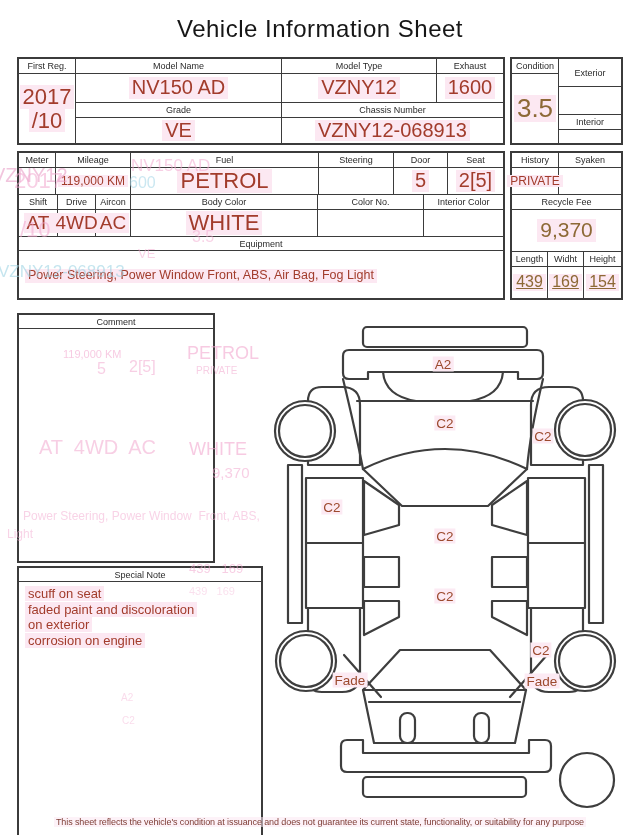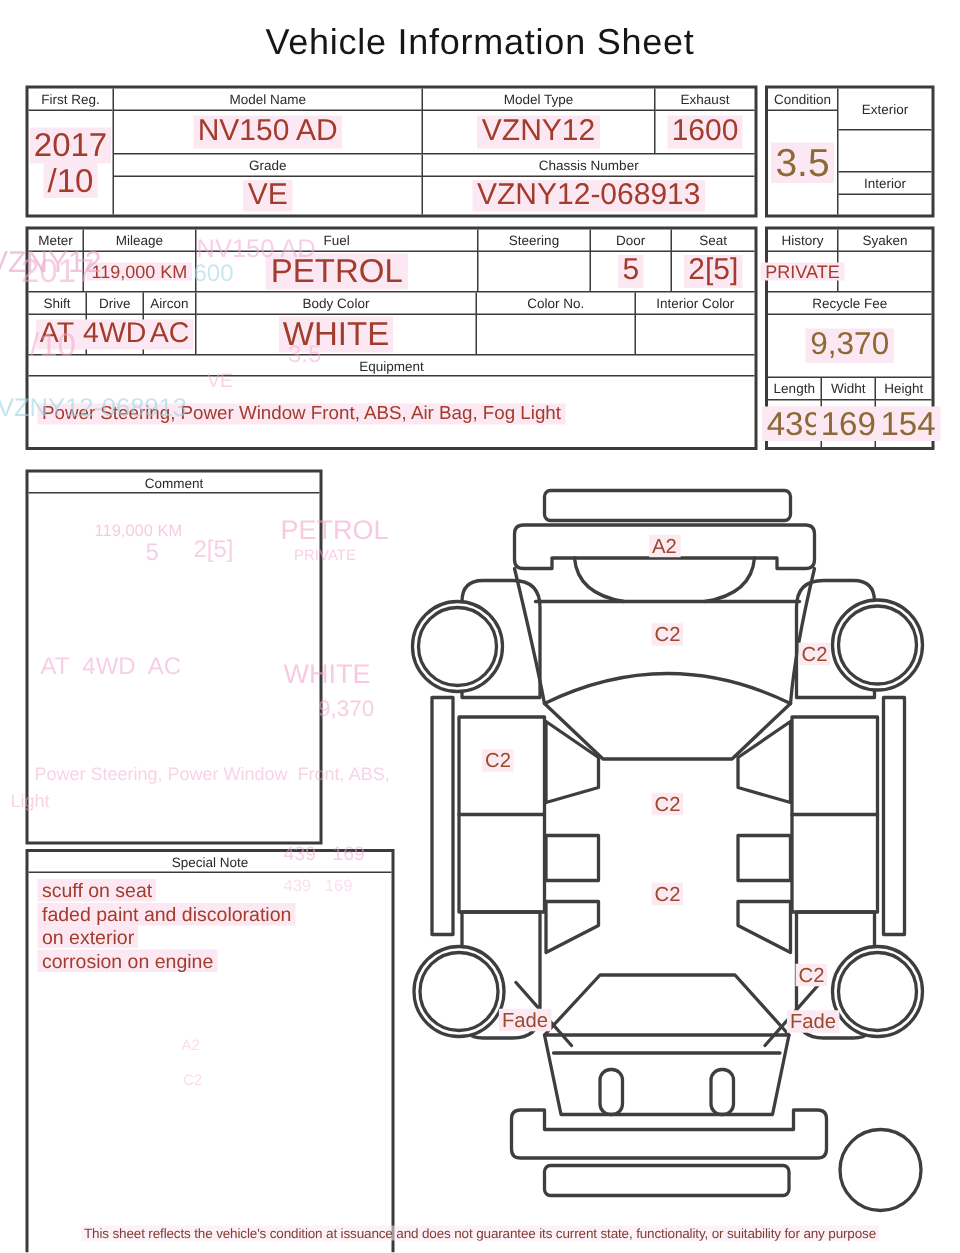--- a/index.html
+++ b/index.html
@@ -26,21 +26,21 @@
   .notes{padding:4px 0 0 6px;}
   .note-line{font-size:13px;line-height:15.5px;color:#a23c2c;}
   .diagram{position:absolute;left:268px;top:313px;width:372px;height:500px;}
   .diag-label{position:absolute;transform:translate(-50%,-50%);font-size:13.5px;
               color:#9c4a2e;background:#fceaf3;padding:0 2px;white-space:nowrap;z-index:5;}
   .ghost{position:absolute;white-space:pre;z-index:9;pointer-events:none;line-height:1;}
   .footer{position:absolute;left:0;top:817px;width:640px;text-align:center;
           font-size:9px;letter-spacing:-.1px;color:#7e3d35;}
   .footer span{background:rgba(252,231,243,.55);padding:0 2px;}
   .fs12{font-size:12px;} .fs19{font-size:19px;} .fs20{font-size:20px;}
-  .fs21{font-size:21px;} .fs22{font-size:22px;} .fs26{font-size:26px;} .fs18{font-size:22px;}
+  .fs21{font-size:21px;} .fs22{font-size:22px;} .fs26{font-size:26px;} .fs18{font-size:16px;text-decoration:underline;}
 </style>
 </head>
 <body>
 
 <div class="page">
 
   <div class="title">Vehicle Information Sheet</div>
 
   <div class="box rowflex" style="left:17px;top:57px;width:488px;height:88px;flex-direction:row;">
     <div class="colflex br" style="width:57px;text-align:center;">
@@ -305,21 +305,21 @@
       <span class="ghost" style="left: 63px; top: 349px; font-size: 11px; color: rgb(242, 168, 207); opacity: 0.6;">119,000 KM</span>
 
       <span class="ghost" style="left: 187px; top: 344px; font-size: 18px; color: rgb(242, 168, 207); opacity: 0.6;">PETROL</span>
 
       <span class="ghost" style="left: 97px; top: 361px; font-size: 16px; color: rgb(242, 168, 207); opacity: 0.55;">5</span>
 
       <span class="ghost" style="left: 129px; top: 359px; font-size: 16px; color: rgb(242, 168, 207); opacity: 0.55;">2[5]</span>
 
       <span class="ghost" style="left: 196px; top: 366px; font-size: 10px; color: rgb(242, 168, 207); opacity: 0.55;">PRIVATE</span>
 
-      <span class="ghost" style="left: 27px; top: 437px; font-size: 16px; color: rgb(242, 168, 207); opacity: 0.55;">AT  4WD  AC</span>
+      <span class="ghost" style="left: 39px; top: 437px; font-size: 20px; color: rgb(242, 168, 207); opacity: 0.55;">AT  4WD  AC</span>
 
       <span class="ghost" style="left: 189px; top: 440px; font-size: 18px; color: rgb(242, 168, 207); opacity: 0.6;">WHITE</span>
 
       <span class="ghost" style="left: 212px; top: 465px; font-size: 15px; color: rgb(242, 168, 207); opacity: 0.55;">9,370</span>
 
       <span class="ghost" style="left: 23px; top: 510px; font-size: 12px; color: rgb(242, 168, 207); opacity: 0.5;">Power Steering, Power Window  Front, ABS,</span>
 
       <span class="ghost" style="left: 7px; top: 528px; font-size: 12px; color: rgb(242, 168, 207); opacity: 0.5;">Light</span>
 
       <span class="ghost" style="left: 189px; top: 562px; font-size: 13px; color: rgb(242, 168, 207); opacity: 0.55;">439   169</span>

